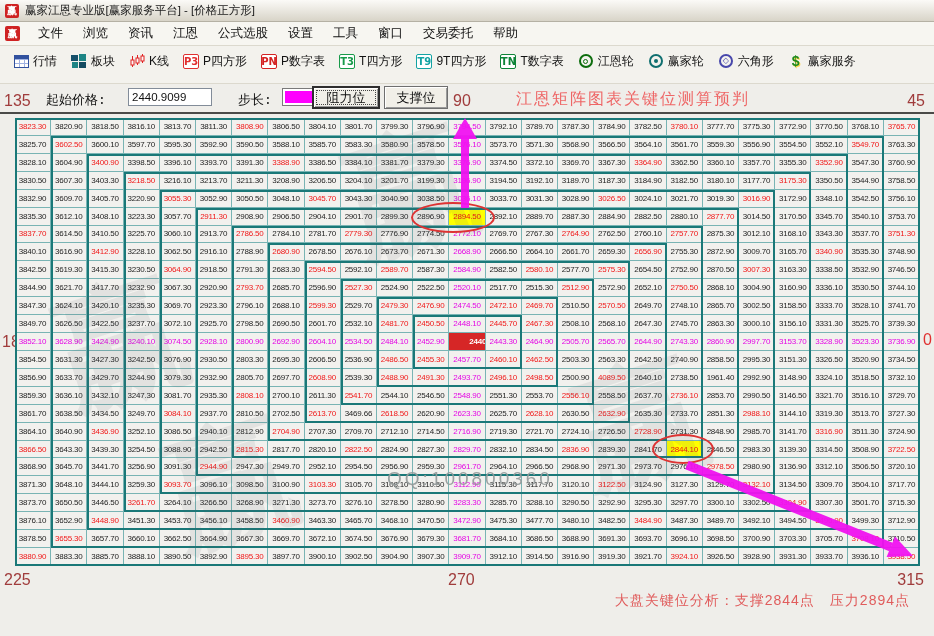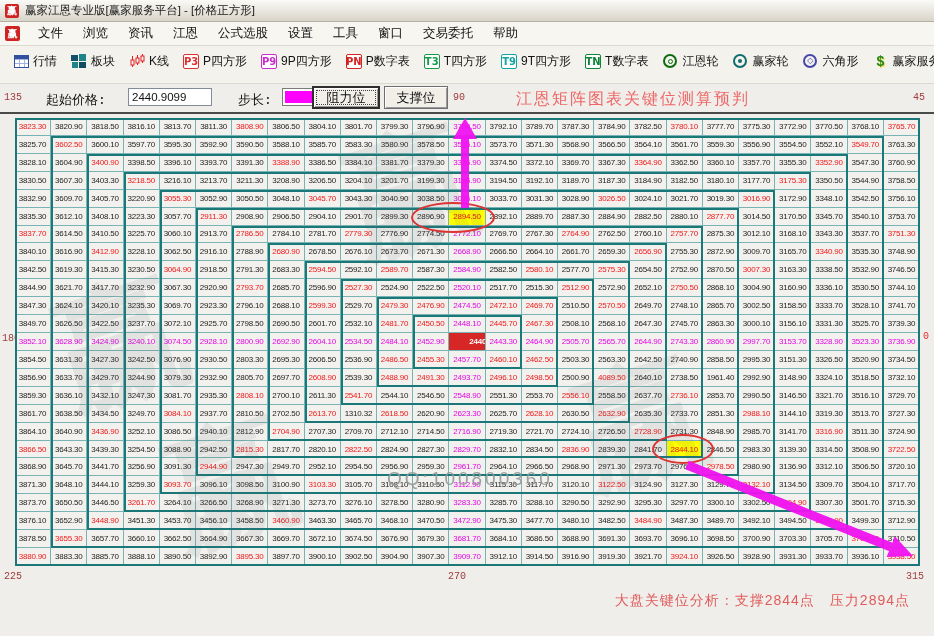--- a/index.html
+++ b/index.html
@@ -44,21 +44,21 @@
   .icon-wheel{width:14px;height:14px;border:2px solid #0d6d0d;}
   .icon-wheel i{width:5px;height:5px;border:1.5px solid #0d6d0d;border-radius:50%;display:block;box-sizing:border-box;}
   .icon-wwheel{width:14px;height:14px;border:2px solid #0f6f6f;}
   .icon-wwheel i{width:4px;height:4px;background:#0f6f6f;border-radius:50%;display:block;}
   .icon-hex{width:14px;height:14px;border:2px solid #4747ab;color:#4747ab;font-size:8px;font-style:normal;}
   .icon-hex i{font-style:normal;line-height:1;}
   .icon-dollar{color:#1d8a1d;font-weight:bold;font-size:14px;text-shadow:1px 1px 0 #ffd54d;}
   
   .controlbar{position:absolute;left:0;top:84px;width:934px;height:30px;background:#efeeea;
     border-bottom:2px solid #4a4a48;box-sizing:border-box;}
-  .angle{position:absolute;font-size:10px;color:var(--angle-labels,#a03c3c);font-family:Liberation Mono, monospace;}
+  .angle{position:absolute;font-size:16px;color:var(--angle-labels,#a03c3c);}
   .a135{left:4px;top:8px;}.a90{left:453px;top:8px;}.a45{right:9px;top:8px;}
   .lbl{position:absolute;font-size:13px;color:#101010;font-family:Liberation Mono, monospace;}
   .startlbl{left:46px;top:7px;}
   .startinput{position:absolute;left:128px;top:4px;width:84px;height:18px;border:1px solid #828c99;
     background:#fff;font-size:11.5px;font-family:inherit;padding:0 0 0 3px;box-sizing:border-box;color:#111;}
   .steplbl{left:238px;top:7px;}
   .stepselect{position:absolute;left:282px;top:4px;width:62px;height:18px;background:#fff;
     border:1px solid #7a7a7a;box-sizing:border-box;display:flex;}
   .swatch{flex:1;margin:2px;background:var(--step-color,#ff00ff);}
   .droparrow{width:15px;background:#ece9dd;border-left:1px solid #9a9a9a;color:#333;font-size:7px;
@@ -152,26 +152,20 @@
       </g>
         </svg>
     </span>
     <span class="tlabel">K线</span>
   </span>
   <span class="titem">
     <span class="ticon">
         <span class="badge b-p3">P3</span>
       </span>
     <span class="tlabel">P四方形</span>
-  </span>
-  <span class="titem">
-    <span class="ticon">
-        <span class="badge b-p9">P9</span>
-      </span>
-    <span class="tlabel">9P四方形</span>
   </span>
   <span class="titem">
     <span class="ticon">
         <span class="badge b-pn">PN</span>
       </span>
     <span class="tlabel">P数字表</span>
   </span>
   <span class="titem">
     <span class="ticon">
         <span class="badge b-t3">T3</span>
@@ -646,21 +640,21 @@
         <div class="cell">3729.70</div>
         <div class="cell">3861.70</div>
         <div class="cell">3638.50</div>
         <div class="cell">3434.50</div>
         <div class="cell">3249.70</div>
         <div class="cell ray">3084.10</div>
         <div class="cell">2937.70</div>
         <div class="cell">2810.50</div>
         <div class="cell">2702.50</div>
         <div class="cell ray">2613.70</div>
-        <div class="cell">1310.32</div>
+        <div class="cell">3469.66</div>
         <div class="cell ray">2618.50</div>
         <div class="cell">2620.90</div>
         <div class="cell axis">2623.30</div>
         <div class="cell">2625.70</div>
         <div class="cell ray">2628.10</div>
         <div class="cell">2630.50</div>
         <div class="cell ray">2632.90</div>
         <div class="cell">2635.30</div>
         <div class="cell">2733.70</div>
         <div class="cell">2851.30</div>

